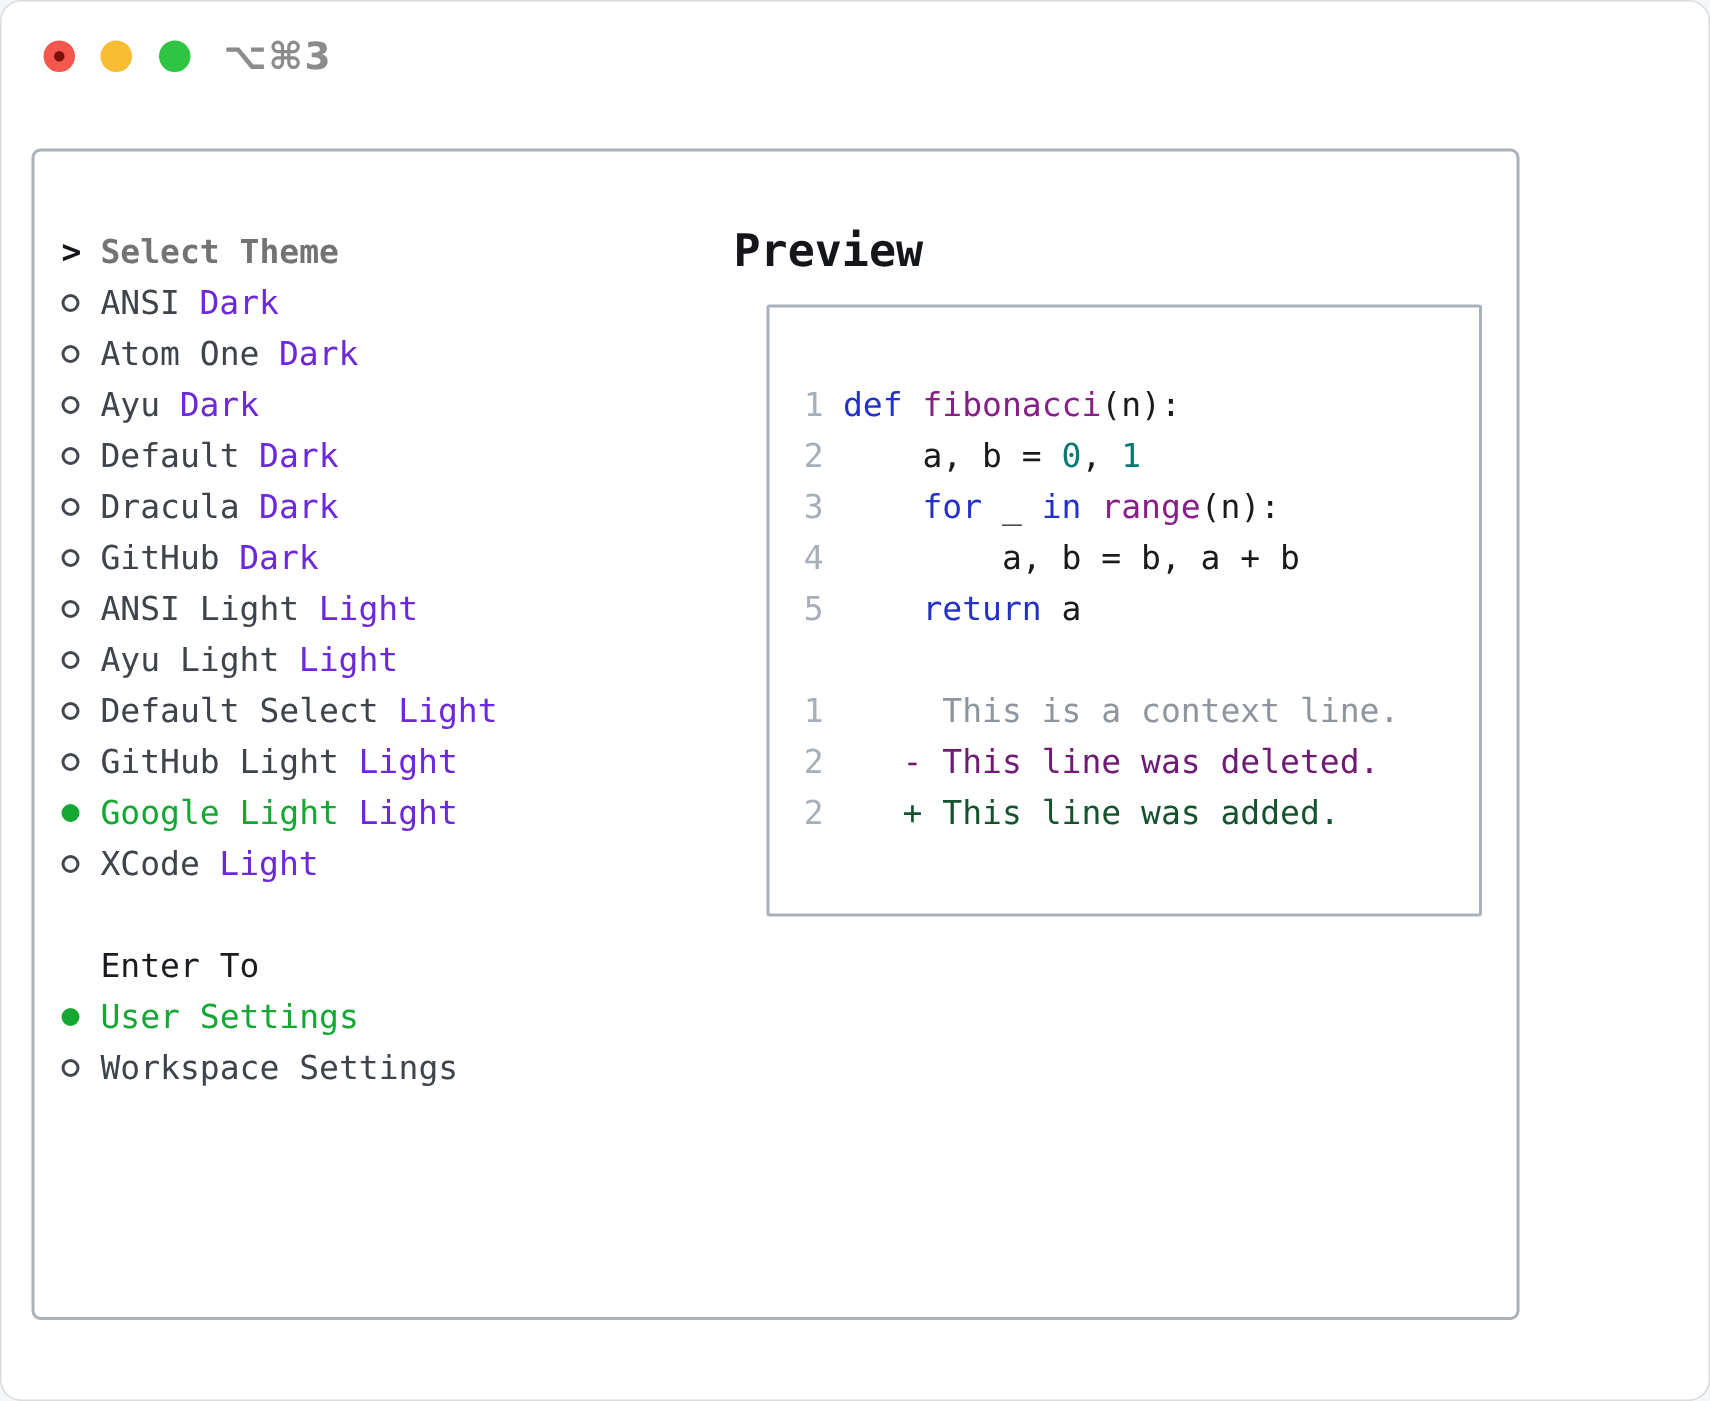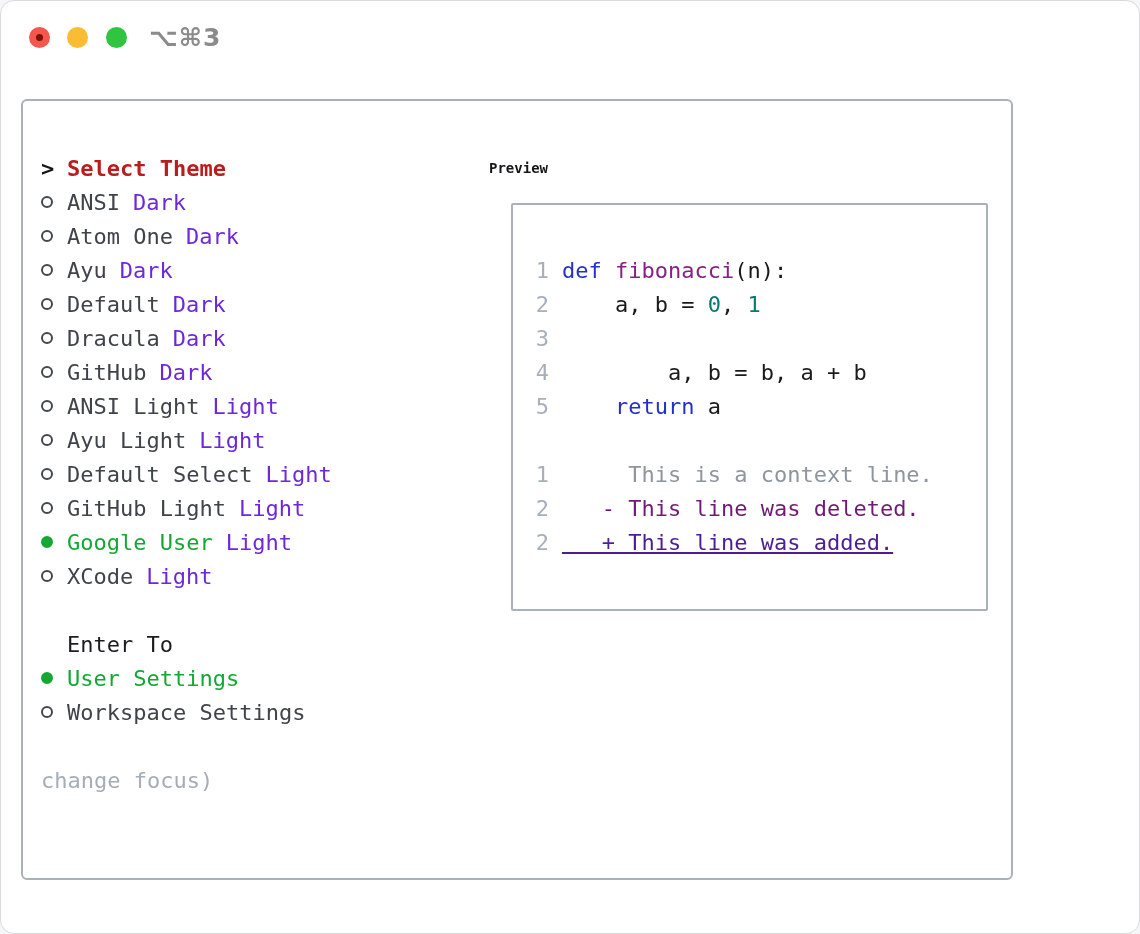--- a/index.html
+++ b/index.html
@@ -24,50 +24,50 @@
   
   .content-box{
     position:absolute;left:20px;top:98px;width:992px;height:781px;
     border:2px solid #a9b1bb;border-radius:6px;box-sizing:border-box;background:#fff;
   }
   
   .left-pane{position:absolute;left:18px;top:50px;width:450px;}
   .row{display:flex;align-items:center;height:34px;font-size:22px;white-space:pre;}
   .row .marker{display:inline-flex;align-items:center;width:26px;flex:0 0 26px;}
   .prompt{font-weight:bold;color:#141619;}
-  .header-label{font-weight:bold;color:#b91c1c;text-align:center;}
+  .header-label{font-weight:bold;color:#737373;text-align:center;}
   .circle{width:12px;height:12px;border-radius:50%;border:2px solid #43474e;box-sizing:border-box;background:transparent;}
   .circle.filled{background:#14a833;border-color:#14a833;}
   .t-name{color:#3f434a;}
   .t-variant{color:#6d28d9;margin-left:13px;}
   .theme-row.selected .t-name{color:#14a833;}
   .apply-header{color:#1a1c1f;}
   .apply-label{color:#3f434a;text-align:right;}
   .apply-row.selected .apply-label{color:#14a833;}
   .hint{color:#a4adb8;}
   
   .preview-label{
     position:absolute;left:466px;top:50px;height:34px;line-height:34px;
-    font-size:14px;font-weight:bold;color:#141619;
+    font-size:30px;font-weight:bold;color:#141619;
   }
   .preview-box{
     position:absolute;left:488px;top:102px;width:477px;height:408px;
     border:2px solid #a9b1bb;border-radius:2px;box-sizing:border-box;
     padding:48px 0 0 22px;overflow:hidden;background:#fff;
   }
   .code-row{display:flex;height:34px;align-items:center;font-size:22px;}
   .ln{width:14px;flex:0 0 14px;text-align:right;color:#a7afba;}
   .lc{margin-left:13px;white-space:pre;color:#1a1a1a;}
   .kw{color:#2331c8;}
   .fn{color:#871f87;}
   .lit{color:#077a72;}
   .pl{color:#1a1a1a;}
   .ctx{color:#8e959d;}
   .del{color:#701a75;}
-  .add{color:#4c1d95;text-decoration:underline;}
+  .add{color:#14532d;}
 </style>
 </head>
 <body>
 
 <div class="window">
 
   <div class="titlebar">
     <div class="tl red">
       <span class="tl-dot"></span>
     </div>
@@ -87,52 +87,52 @@
           <div class="row theme-row"><span class="marker"><span class="circle"></span></span><span class="t-name">ANSI</span><span class="t-variant">Dark</span></div>
           <div class="row theme-row"><span class="marker"><span class="circle"></span></span><span class="t-name">Atom One</span><span class="t-variant">Dark</span></div>
           <div class="row theme-row"><span class="marker"><span class="circle"></span></span><span class="t-name">Ayu</span><span class="t-variant">Dark</span></div>
           <div class="row theme-row"><span class="marker"><span class="circle"></span></span><span class="t-name">Default</span><span class="t-variant">Dark</span></div>
           <div class="row theme-row"><span class="marker"><span class="circle"></span></span><span class="t-name">Dracula</span><span class="t-variant">Dark</span></div>
           <div class="row theme-row"><span class="marker"><span class="circle"></span></span><span class="t-name">GitHub</span><span class="t-variant">Dark</span></div>
           <div class="row theme-row"><span class="marker"><span class="circle"></span></span><span class="t-name">ANSI Light</span><span class="t-variant">Light</span></div>
           <div class="row theme-row"><span class="marker"><span class="circle"></span></span><span class="t-name">Ayu Light</span><span class="t-variant">Light</span></div>
           <div class="row theme-row"><span class="marker"><span class="circle"></span></span><span class="t-name">Default Select</span><span class="t-variant">Light</span></div>
           <div class="row theme-row"><span class="marker"><span class="circle"></span></span><span class="t-name">GitHub Light</span><span class="t-variant">Light</span></div>
-          <div class="row theme-row selected"><span class="marker"><span class="circle filled"></span></span><span class="t-name">Google User</span><span class="t-variant">Light</span></div>
+          <div class="row theme-row selected"><span class="marker"><span class="circle filled"></span></span><span class="t-name">Google Light</span><span class="t-variant">Light</span></div>
           <div class="row theme-row"><span class="marker"><span class="circle"></span></span><span class="t-name">XCode</span><span class="t-variant">Light</span></div>
         </div>
       <div class="row"></div>
       <div class="row">
         <span class="marker"></span>
         <span class="apply-header">Enter To</span>
       </div>
       <div id="apply-rows">
           <div class="row apply-row selected"><span class="marker"><span class="circle filled"></span></span><span class="apply-label">User Settings</span></div>
           <div class="row apply-row"><span class="marker"><span class="circle"></span></span><span class="apply-label">Workspace Settings</span></div>
         </div>
       <div class="row"></div>
       <div id="hint-lines">
-          <div class="row hint">change focus)</div>
         </div>
     </div>
 
     <div class="preview-label">Preview</div>
 
     <div class="preview-box">
       <div id="code-lines">
           <div class="code-row">
             <span class="ln">1</span>
             <span class="lc"><span class="kw">def </span><span class="fn">fibonacci</span><span class="pl">(n):</span></span>
           </div>
           <div class="code-row">
             <span class="ln">2</span>
             <span class="lc"><span class="pl">    a, b = </span><span class="lit">0</span><span class="pl">, </span><span class="lit">1</span></span>
           </div>
           <div class="code-row">
             <span class="ln">3</span>
+            <span class="lc"><span class="pl">    </span><span class="kw">for</span><span class="pl"> _ </span><span class="kw">in</span><span class="pl"> </span><span class="fn">range</span><span class="pl">(n):</span></span>
           </div>
           <div class="code-row">
             <span class="ln">4</span>
             <span class="lc"><span class="pl">        a, b = b, a + b</span></span>
           </div>
           <div class="code-row">
             <span class="ln">5</span>
             <span class="lc"><span class="pl">    </span><span class="kw">return</span><span class="pl"> a</span></span>
           </div>
           <div class="code-row">

